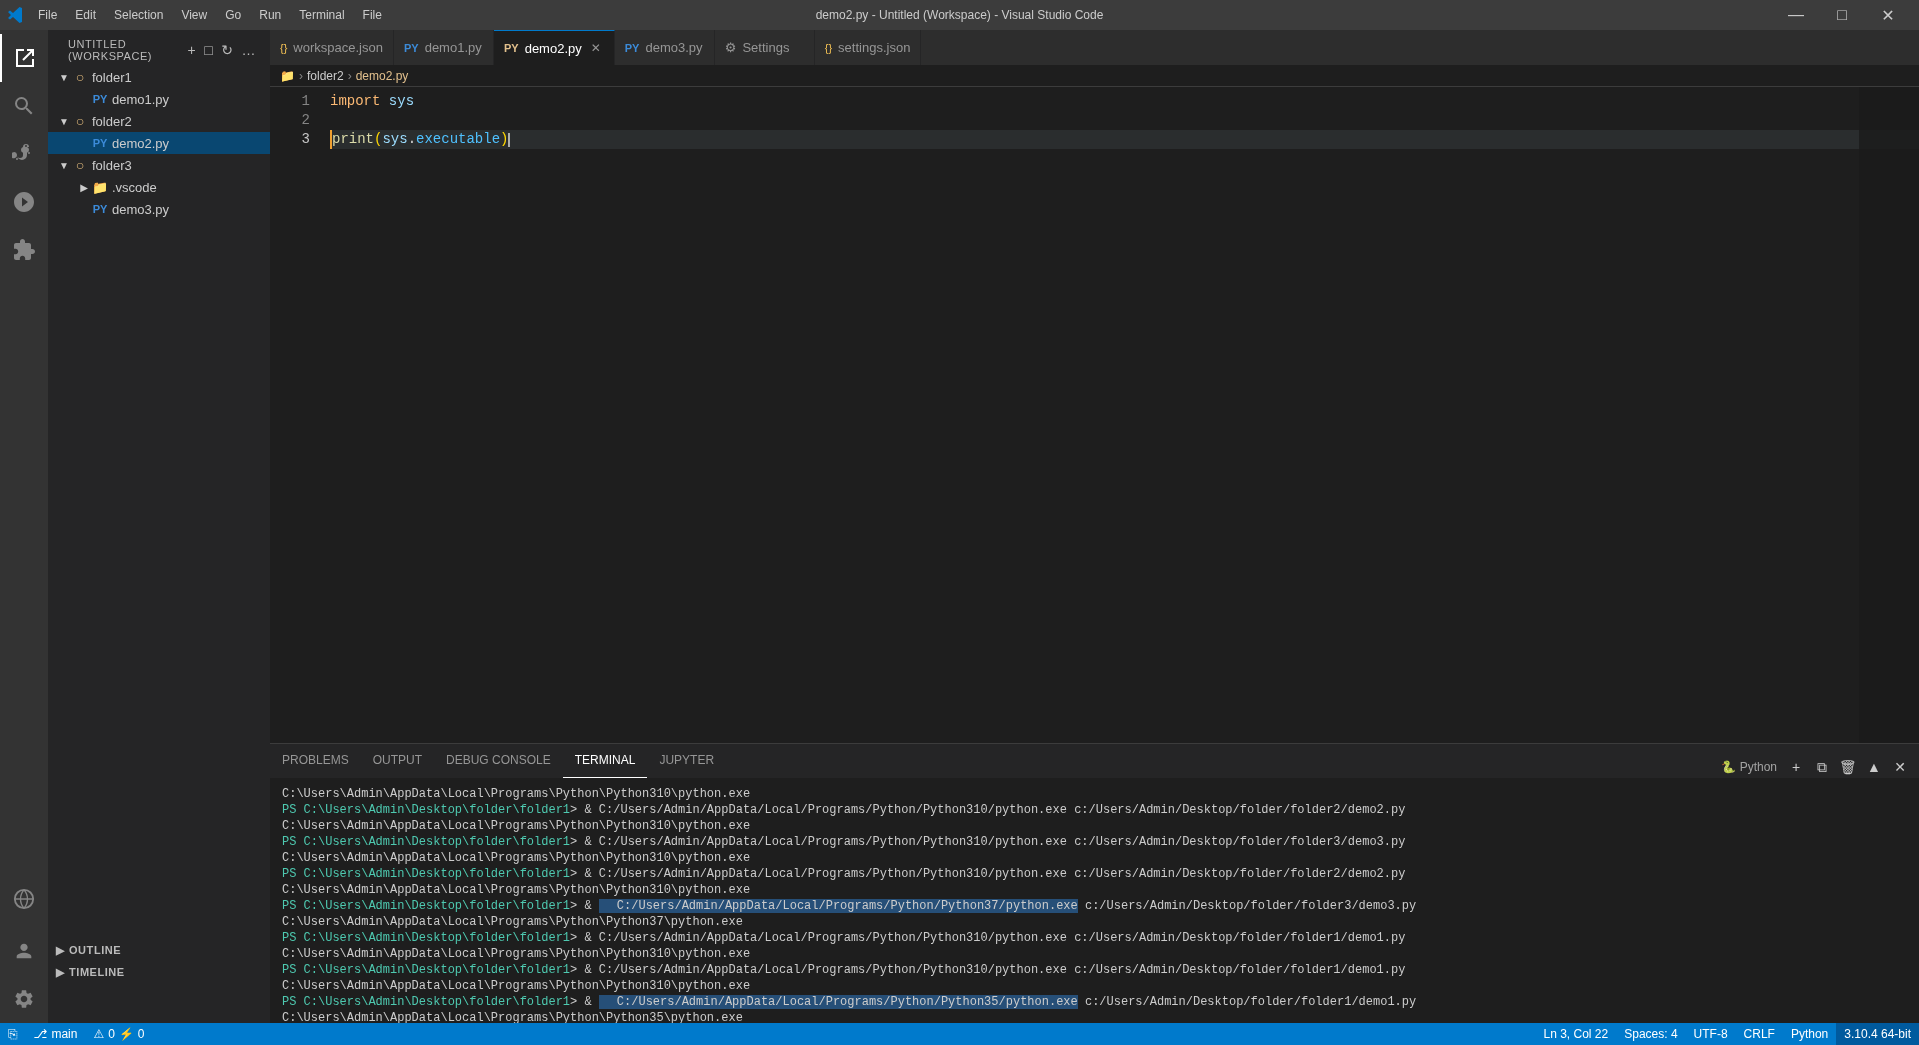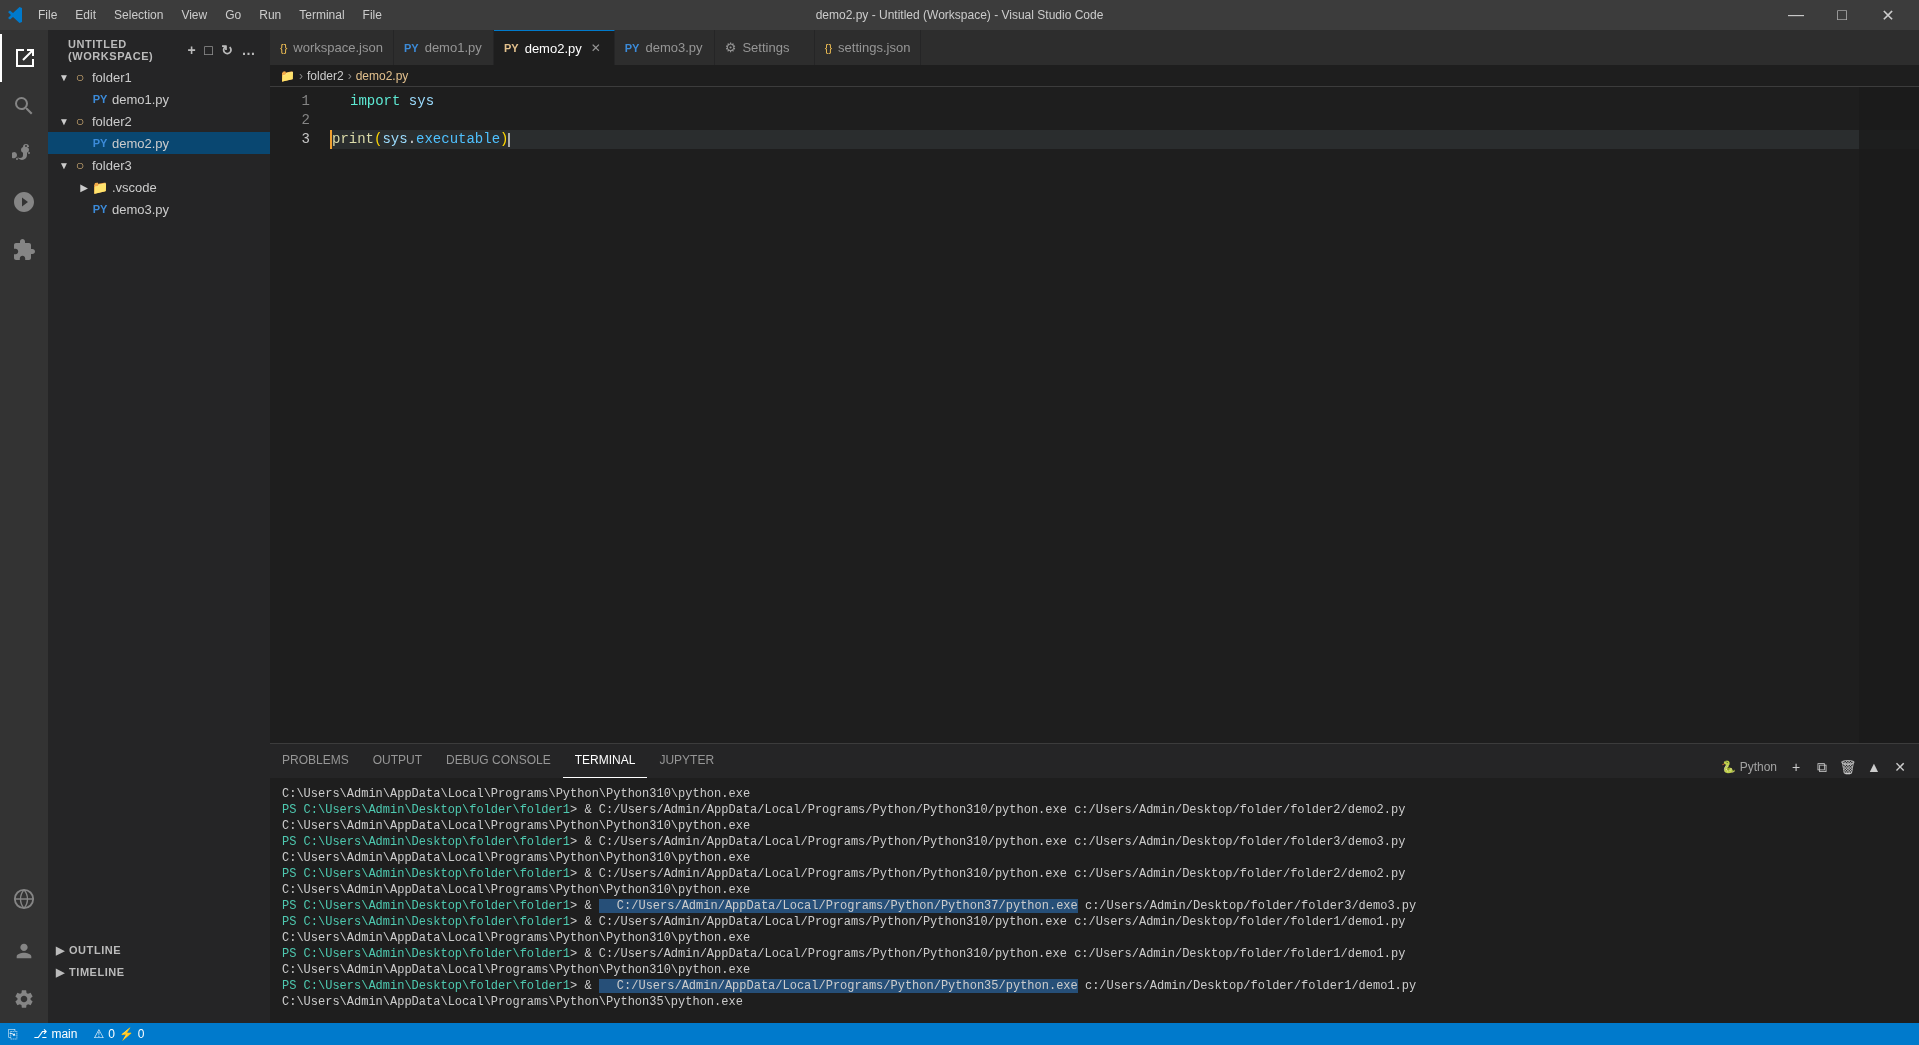--- a/index.html
+++ b/index.html
@@ -109,21 +109,21 @@
       width: 222px;
       height: calc(1045px - 30px - 22px);
       background: #252526;
       overflow: hidden;
       display: flex;
       flex-direction: column;
     }
     #sidebar-header {
       padding: 8px 12px 4px 20px;
       font-size: 11px;
-      font-weight: 700;
+      font-weight: 400;
       text-transform: uppercase;
       color: #bbbbbb;
       letter-spacing: 0.05em;
       display: flex;
       justify-content: space-between;
       align-items: center;
     }
     .sidebar-actions {
       display: flex;
       gap: 4px;
@@ -273,21 +273,21 @@
       height: 19px;
       white-space: pre;
       display: flex;
       align-items: center;
     }
     .code-line.active-line-highlight {
       background: #2a2d2e;
       border-left: 2px solid #f0a030;
     }
     
-    .kw-import { color: #5eead4; margin-left: 20px; }
+    .kw-import { color: #fdba74; }
     .kw-module { color: #9cdcfe; }
     .kw-print { color: #dcdcaa; }
     .kw-paren { color: #ffd700; }
     .kw-sys { color: #9cdcfe; }
     .kw-attr { color: #4fc1ff; }
     .cursor-block {
       display: inline-block;
       width: 2px;
       height: 14px;
       background: #aeafad;
@@ -647,20 +647,21 @@
   </div>
   <div id="terminal-content">
     <span class="terminal-line">C:\Users\Admin\AppData\Local\Programs\Python\Python310\python.exe</span>
     <span class="terminal-line"><span class="terminal-path">PS C:\Users\Admin\Desktop\folder\folder1</span>&gt; &amp; C:/Users/Admin/AppData/Local/Programs/Python/Python310/python.exe c:/Users/Admin/Desktop/folder/folder2/demo2.py</span>
     <span class="terminal-line">C:\Users\Admin\AppData\Local\Programs\Python\Python310\python.exe</span>
     <span class="terminal-line"><span class="terminal-path">PS C:\Users\Admin\Desktop\folder\folder1</span>&gt; &amp; C:/Users/Admin/AppData/Local/Programs/Python/Python310/python.exe c:/Users/Admin/Desktop/folder/folder3/demo3.py</span>
     <span class="terminal-line">C:\Users\Admin\AppData\Local\Programs\Python\Python310\python.exe</span>
     <span class="terminal-line"><span class="terminal-path">PS C:\Users\Admin\Desktop\folder\folder1</span>&gt; &amp; C:/Users/Admin/AppData/Local/Programs/Python/Python310/python.exe c:/Users/Admin/Desktop/folder/folder2/demo2.py</span>
     <span class="terminal-line">C:\Users\Admin\AppData\Local\Programs\Python\Python310\python.exe</span>
     <span class="terminal-line"><span class="terminal-path">PS C:\Users\Admin\Desktop\folder\folder1</span>&gt; &amp; <span class="terminal-cmd-hl">C:/Users/Admin/AppData/Local/Programs/Python/Python37/python.exe</span> c:/Users/Admin/Desktop/folder/folder3/demo3.py</span>
+    <span class="terminal-line">C:\Users\Admin\AppData\Local\Programs\Python\Python37\python.exe</span>
     <span class="terminal-line"><span class="terminal-path">PS C:\Users\Admin\Desktop\folder\folder1</span>&gt; &amp; C:/Users/Admin/AppData/Local/Programs/Python/Python310/python.exe c:/Users/Admin/Desktop/folder/folder1/demo1.py</span>
     <span class="terminal-line">C:\Users\Admin\AppData\Local\Programs\Python\Python310\python.exe</span>
     <span class="terminal-line"><span class="terminal-path">PS C:\Users\Admin\Desktop\folder\folder1</span>&gt; &amp; C:/Users/Admin/AppData/Local/Programs/Python/Python310/python.exe c:/Users/Admin/Desktop/folder/folder1/demo1.py</span>
     <span class="terminal-line">C:\Users\Admin\AppData\Local\Programs\Python\Python310\python.exe</span>
     <span class="terminal-line"><span class="terminal-path">PS C:\Users\Admin\Desktop\folder\folder1</span>&gt; &amp; <span class="terminal-cmd-hl">C:/Users/Admin/AppData/Local/Programs/Python/Python35/python.exe</span> c:/Users/Admin/Desktop/folder/folder1/demo1.py</span>
     <span class="terminal-line">C:\Users\Admin\AppData\Local\Programs\Python\Python35\python.exe</span>
 
   </div>
 </div>
 
@@ -673,13 +674,33 @@
       <span>⎇</span>
       <span>main</span>
     </div>
     <div class="status-item">
       <span>⚠</span>
       <span>0</span>
       <span>⚡</span>
       <span>0</span>
     </div>
   </div>
+  <div id="statusbar-right">
+    <div class="status-item">
+      <span>Ln 3, Col 22</span>
+    </div>
+    <div class="status-item">
+      <span>Spaces: 4</span>
+    </div>
+    <div class="status-item">
+      <span>UTF-8</span>
+    </div>
+    <div class="status-item">
+      <span>CRLF</span>
+    </div>
+    <div class="status-item">
+      <span>Python</span>
+    </div>
+    <div class="status-item" style="background:#005a9e;">
+      <span>3.10.4 64-bit</span>
+    </div>
+  </div>
 </div>
 
 </body></html>

